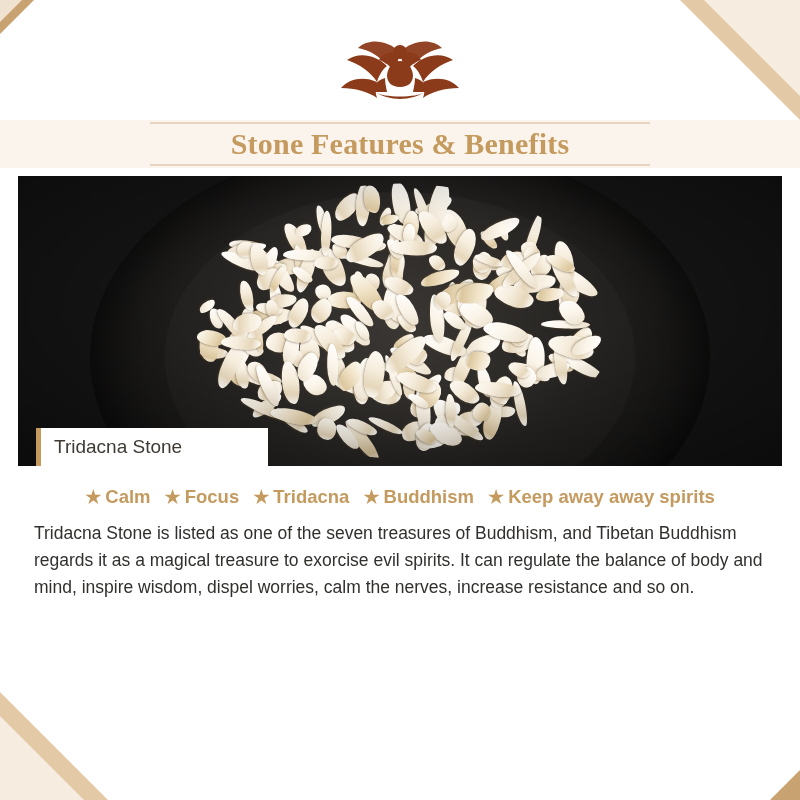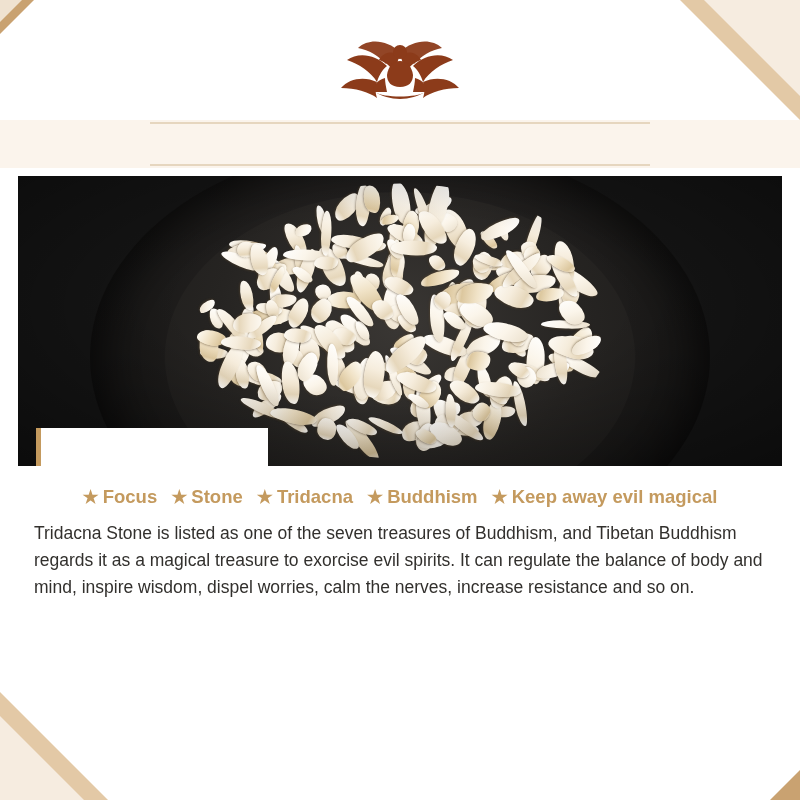--- a/index.html
+++ b/index.html
@@ -245,20 +245,21 @@
       <path d="M60 52 C52 54 48 60 48 66 L62 66 C61 61 60 56 60 52 Z"></path>
       <path d="M90 52 C98 54 102 60 102 66 L88 66 C89 61 90 56 90 52 Z"></path>
       <path d="M50 66 C58 72 92 72 100 66 C94 70 84 73 75 73 C66 73 56 70 50 66 Z"></path>
     </g>
   </svg>
 </div>
 
 <div class="title-band">
   <div class="title-rule top"></div>
   <div class="title-rule bottom"></div>
+  <div class="title">Stone Features &amp; Benefits</div>
 </div>
 
 <div class="photo-wrap">
   <div class="bowl">
     <div class="bowl-inner"></div>
   </div>
   <div class="stone-pile" id="stone-pile">
       <div class="stone" style="left: 92.5496px; top: 47.9519px; width: 35.0903px; height: 14.9036px; transform: rotate(61.335deg); background: linear-gradient(100deg, rgb(253, 250, 244) 0%, rgb(246, 237, 221) 40%, rgb(230, 215, 187) 75%, rgb(255, 255, 255) 100%);"></div>
       <div class="stone" style="left: 84.1023px; top: 72.7863px; width: 49.6876px; height: 17.463px; transform: rotate(168.185deg); background: linear-gradient(100deg, rgb(253, 250, 244) 0%, rgb(246, 237, 221) 40%, rgb(230, 215, 187) 75%, rgb(255, 255, 255) 100%);"></div>
       <div class="stone" style="left: 322.647px; top: 50.4247px; width: 49.7721px; height: 9.76596px; transform: rotate(107.894deg); background: linear-gradient(100deg, rgb(253, 250, 244) 0%, rgb(246, 237, 221) 40%, rgb(230, 215, 187) 75%, rgb(255, 255, 255) 100%);"></div>
@@ -486,40 +487,41 @@
       <div class="stone" style="left: 57.6409px; top: 68.2973px; width: 31.9691px; height: 16.3669px; transform: rotate(77.2674deg); background: linear-gradient(100deg, rgb(253, 250, 244) 0%, rgb(246, 237, 221) 40%, rgb(230, 215, 187) 75%, rgb(255, 255, 255) 100%);"></div>
       <div class="stone" style="left: 185.904px; top: 118.328px; width: 23.4416px; height: 17.3042px; transform: rotate(43.9903deg); background: linear-gradient(100deg, rgb(253, 250, 244) 0%, rgb(246, 237, 221) 40%, rgb(230, 215, 187) 75%, rgb(255, 255, 255) 100%);"></div>
       <div class="stone" style="left: 263.391px; top: 200.029px; width: 33.3229px; height: 17.2067px; transform: rotate(35.728deg); background: linear-gradient(100deg, rgb(253, 250, 244) 0%, rgb(246, 237, 221) 40%, rgb(230, 215, 187) 75%, rgb(255, 255, 255) 100%);"></div>
       <div class="stone" style="left: 249.201px; top: 108.77px; width: 17.6344px; height: 15.813px; transform: rotate(121.931deg); background: linear-gradient(100deg, rgb(253, 250, 244) 0%, rgb(246, 237, 221) 40%, rgb(230, 215, 187) 75%, rgb(255, 255, 255) 100%);"></div>
       <div class="stone" style="left: 196.375px; top: 31.6265px; width: 17.9236px; height: 8.73921px; transform: rotate(165.733deg); background: linear-gradient(110deg, rgb(255, 253, 248) 0%, rgb(240, 226, 198) 45%, rgb(220, 199, 158) 80%, rgb(251, 244, 232) 100%);"></div>
       <div class="stone" style="left: 107.719px; top: 174.563px; width: 29.6574px; height: 16.6922px; transform: rotate(116.75deg); background: linear-gradient(120deg, rgb(255, 255, 255) 0%, rgb(251, 245, 234) 50%, rgb(234, 223, 203) 100%);"></div>
     </div>
   <div class="photo-vignette"></div>
   <div class="stone-label">
     <span class="accent"></span>
+    <span class="name">Tridacna Stone</span>
   </div>
 </div>
 
 <div class="content">
   <div class="benefits" id="benefits-row">
       <div class="benefit">
         <span class="star">★</span>
-        <span>Focus</span>
+        <span>Calm</span>
       </div>
       <div class="benefit">
         <span class="star">★</span>
-        <span>Stone</span>
+        <span>Focus</span>
       </div>
       <div class="benefit">
         <span class="star">★</span>
         <span>Tridacna</span>
       </div>
       <div class="benefit">
         <span class="star">★</span>
         <span>Buddhism</span>
       </div>
       <div class="benefit">
         <span class="star">★</span>
-        <span>Keep away evil magical</span>
+        <span>Keep away away spirits</span>
       </div>
     </div>
   <div class="desc">Tridacna Stone is listed as one of the seven treasures of Buddhism, and Tibetan Buddhism regards it as a magical treasure to exorcise evil spirits. It can regulate the balance of body and mind, inspire wisdom, dispel worries, calm the nerves, increase resistance and so on.</div>
 </div>
 
 </body></html>

